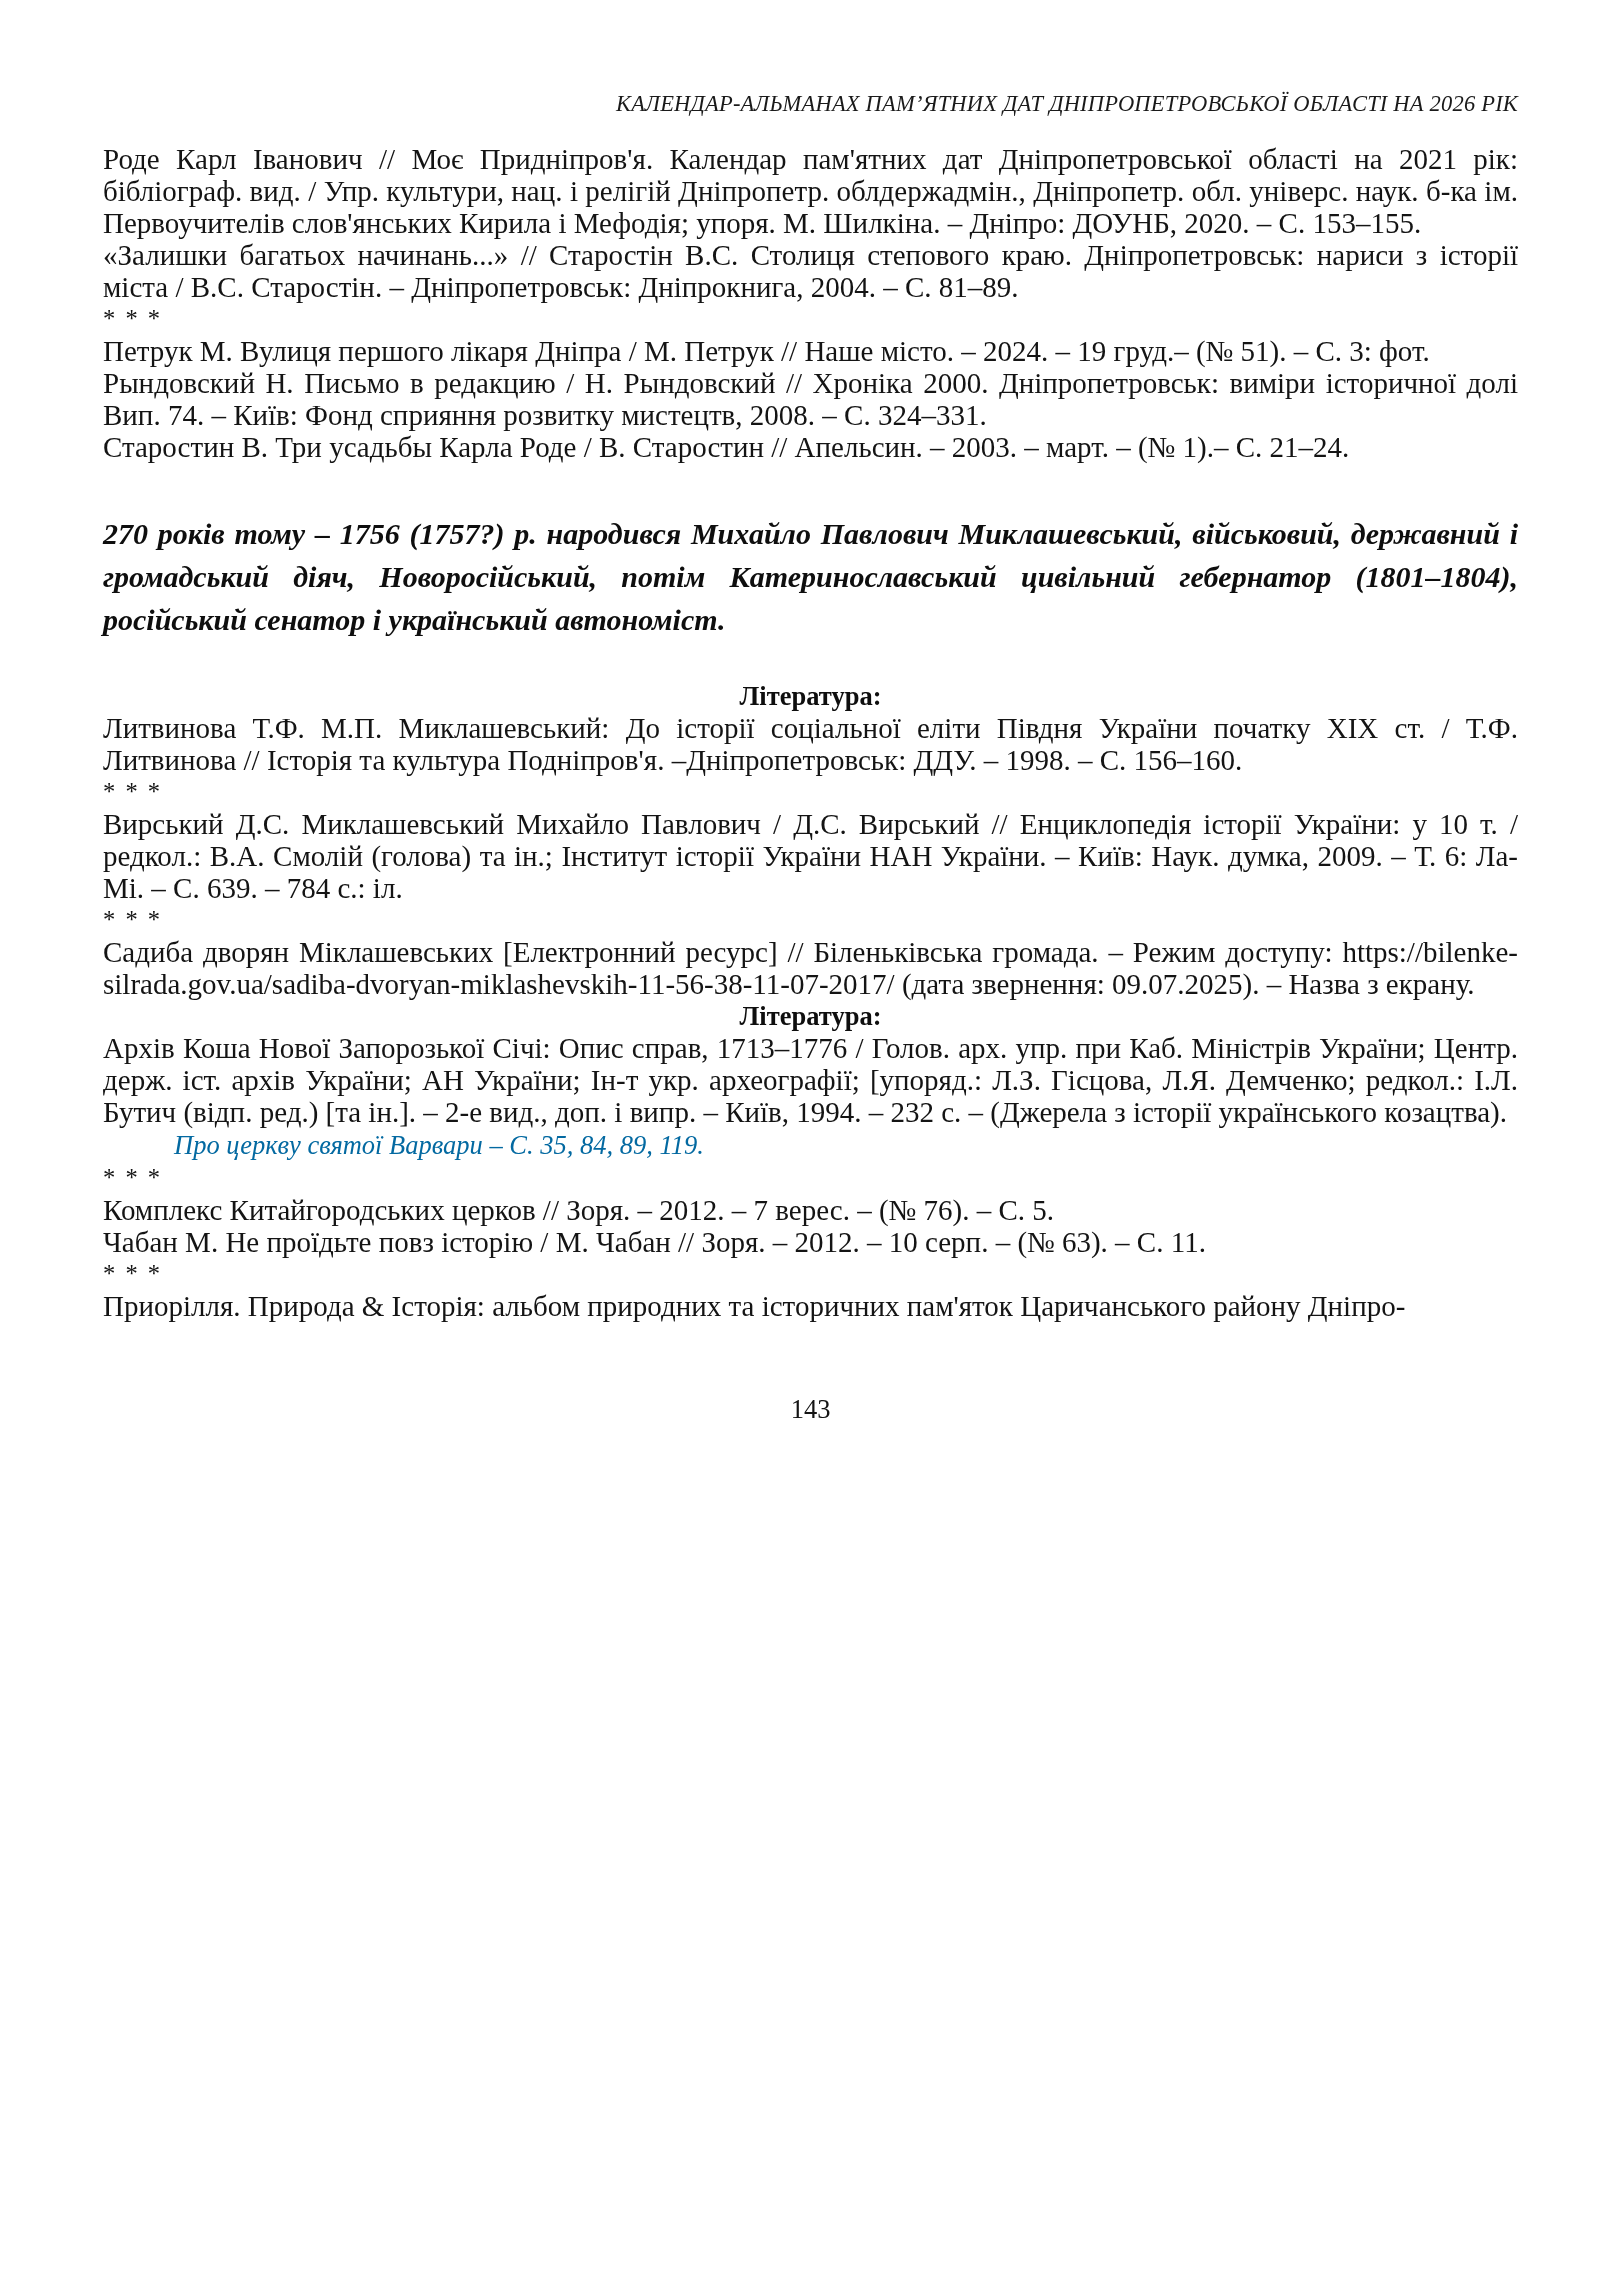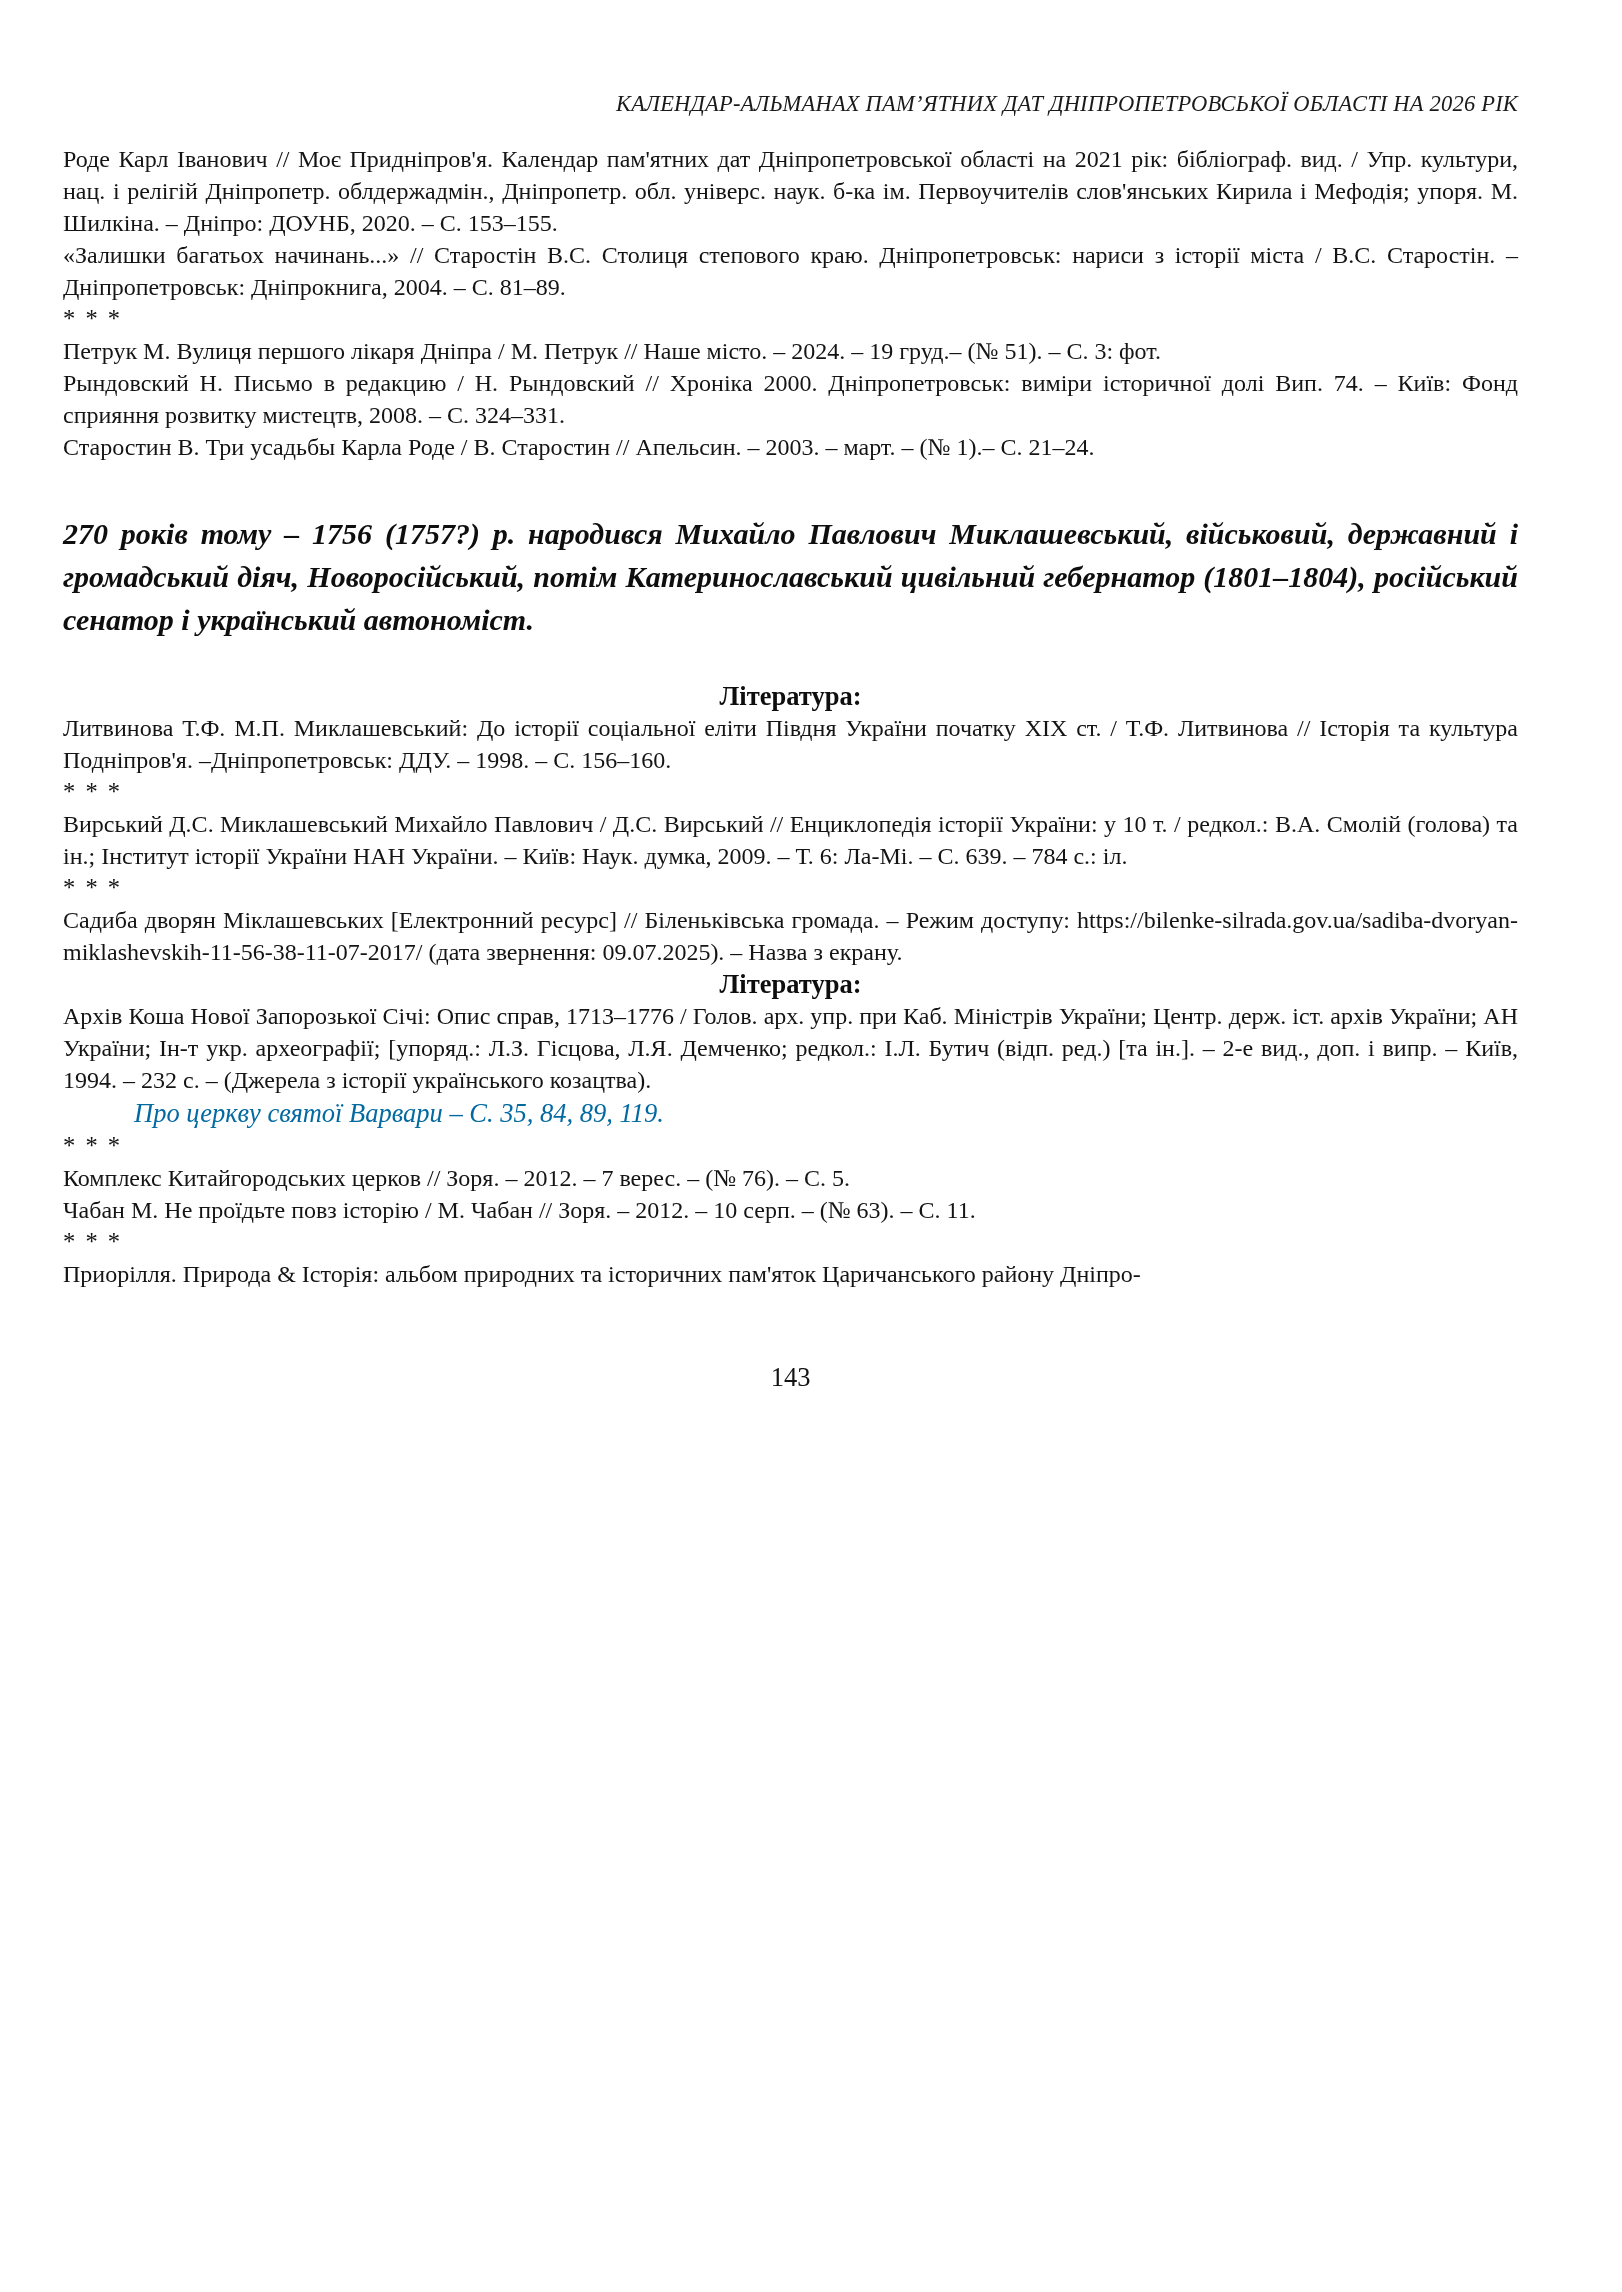--- a/index.html
+++ b/index.html
@@ -6,35 +6,35 @@
     margin: 0;
     padding: 0;
     background: #ffffff;
   }
   .page {
     position: relative;
     width: 1621px;
     height: 2293px;
     background: #ffffff;
     box-sizing: border-box;
-    padding: 90px 103px 0 63px;
+    padding: 90px 103px 0 103px;
     color: #141414;
     font-family: "Liberation Serif", "DejaVu Serif", serif;
   }
   .running-header {
     font-style: italic;
     font-size: 22.5px;
     line-height: 27.4px;
     text-align: right;
     letter-spacing: 0.2px;
     color: #1a1a1a;
     margin-bottom: 25.5px;
   }
   .entry {
-    font-size: 24px;
+    font-size: 29px;
     line-height: 32px;
     text-align: justify;
     color: #141414;
   }
   .separator {
     font-size: 24.5px;
     line-height: 32px;
     letter-spacing: 2px;
     color: #141414;
   }

